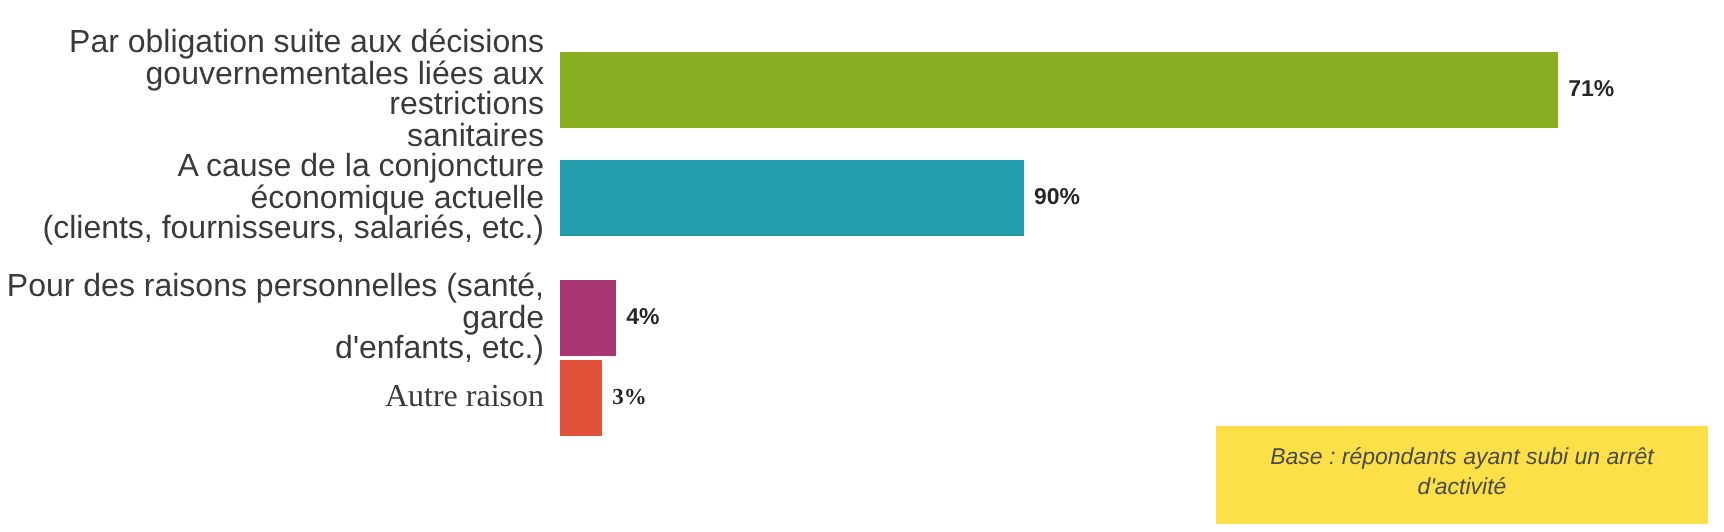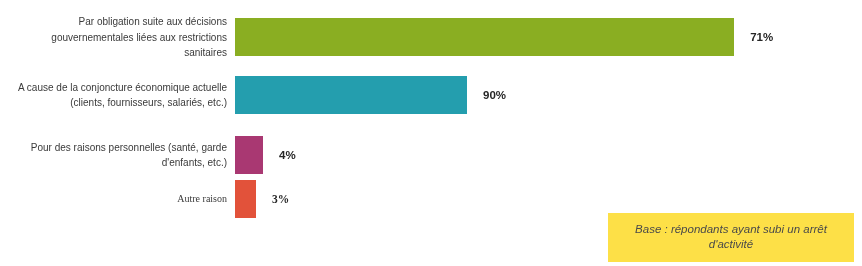--- a/index.html
+++ b/index.html
@@ -19,36 +19,35 @@
     height: 266px;
   }
   .bar-row {
     position: absolute;
     left: 0;
     width: 862px;
     display: flex;
     align-items: center;
   }
   .cat-label {
-    width: 235px;
+    width: 280px;
     padding-right: 8px;
     box-sizing: border-box;
     text-align: right;
-    font-size: 10px;
+    font-size: 16px;
     line-height: 15.5px;
     color: #3a3a3a;
     white-space: pre-line;
   }
   .bar-area {
     position: relative;
     flex: 1;
     height: 38px;
     display: flex;
     align-items: center;
-    gap: 11px;
   }
   .bar {
     height: 38px;
     display: block;
   }
   .bar-value {
     font-size: 11.5px;
     font-weight: bold;
     color: #262626;
     margin-left: 5px;

